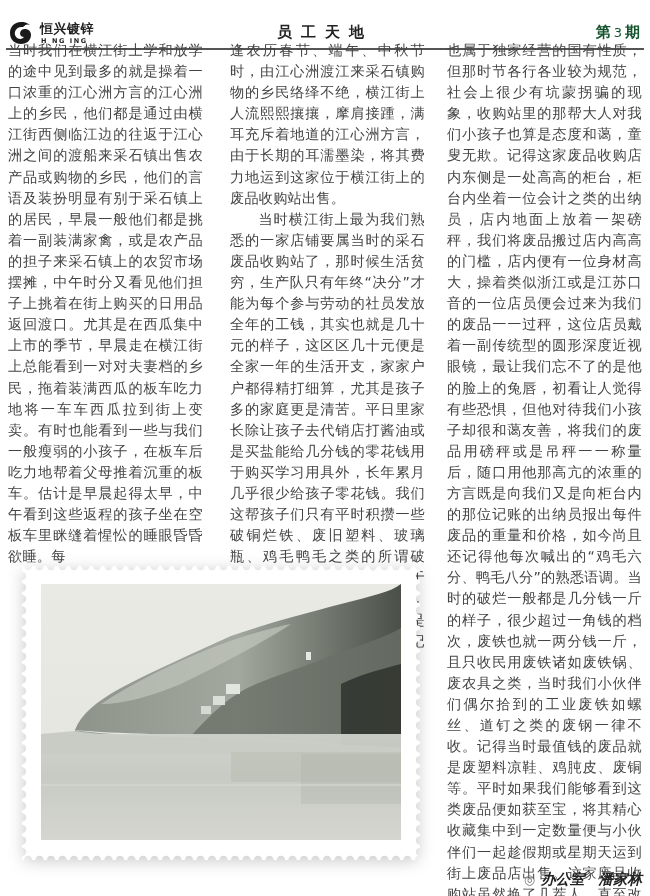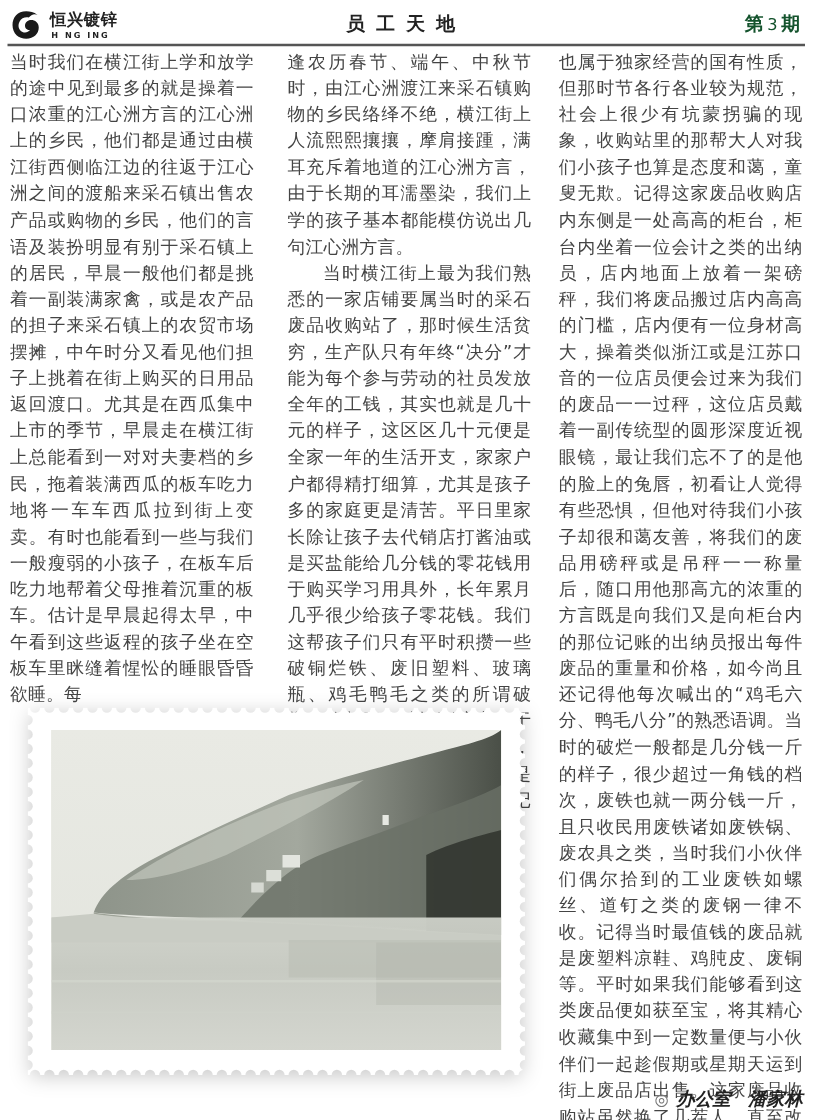--- a/index.html
+++ b/index.html
@@ -1,20 +1,20 @@
 <!DOCTYPE html>
 <html><head>
 <meta charset="utf-8">
 <style>
   html, body { margin: 0; padding: 0; }
   body {
     width: 650px; height: 896px; background: #ffffff; position: relative; overflow: hidden;
     font-family: "DejaVu Sans", "Liberation Sans", sans-serif; color: #3a3a3a;
   }
-  .header { position: absolute; left: 0; top: 3px; width: 650px; height: 34px; }
+  .header { position: absolute; left: 0; top: 16px; width: 650px; height: 34px; }
   .header-rule { position: absolute; left: 6px; top: 32px; width: 638px; height: 2px; background: #555; }
   .logo { position: absolute; left: 8px; top: 3px; width: 90px; height: 28px; }
   .logo-mark { position: absolute; left: 0; top: 1px; width: 26px; height: 26px; }
   .logo-cn { position: absolute; left: 32px; top: 1px; font-size: 13px; font-weight: bold; color: #222; letter-spacing: 0.5px; white-space: nowrap; }
   .logo-en { position: absolute; left: 33px; top: 18px; font-size: 6.5px; font-weight: bold; color: #222; letter-spacing: 1.6px; white-space: nowrap; font-family: "DejaVu Sans", sans-serif; text-align: right; }
   .section-title { position: absolute; left: 0; width: 650px; top: 7px; text-align: center; font-size: 15px; font-weight: bold; letter-spacing: 9px; color: #222; font-family: "DejaVu Serif", serif; }
   .issue { position: absolute; right: 10px; top: 7px; font-size: 15px; font-weight: bold; color: #14532d; font-family: "DejaVu Serif", serif; white-space: nowrap; }
   .issue .num { font-weight: normal; font-family: "DejaVu Sans", sans-serif; margin: 0 3px; font-size: 13px; }
 
   .col { position: absolute; font-size: 14.2px; line-height: 21.1px; color: #444; text-align: justify; letter-spacing: 0.2px; }
@@ -49,21 +49,21 @@
     <span>第</span><span class="num">3</span><span>期</span>
   </div>
   <div class="header-rule"></div>
 </div>
 
 <div class="col col1">
   <p>当时我们在横江街上学和放学的途中见到最多的就是操着一口浓重的江心洲方言的江心洲上的乡民，他们都是通过由横江街西侧临江边的往返于江心洲之间的渡船来采石镇出售农产品或购物的乡民，他们的言语及装扮明显有别于采石镇上的居民，早晨一般他们都是挑着一副装满家禽，或是农产品的担子来采石镇上的农贸市场摆摊，中午时分又看见他们担子上挑着在街上购买的日用品返回渡口。尤其是在西瓜集中上市的季节，早晨走在横江街上总能看到一对对夫妻档的乡民，拖着装满西瓜的板车吃力地将一车车西瓜拉到街上变卖。有时也能看到一些与我们一般瘦弱的小孩子，在板车后吃力地帮着父母推着沉重的板车。估计是早晨起得太早，中午看到这些返程的孩子坐在空板车里眯缝着惺忪的睡眼昏昏欲睡。每</p>
 </div>
 
 <div class="col col2">
-  <p>逢农历春节、端午、中秋节时，由江心洲渡江来采石镇购物的乡民络绎不绝，横江街上人流熙熙攘攘，摩肩接踵，满耳充斥着地道的江心洲方言，由于长期的耳濡墨染，我们上学的孩子基本都能模仿说出几句江心洲方言。</p>
+  <p>逢农历春节、端午、中秋节时，由江心洲渡江来采石镇购物的乡民络绎不绝，横江街上人流熙熙攘攘，摩肩接踵，满耳充斥着地道的江心洲方言，由于长期的耳濡墨染，将其费力地运到这家位于横江街上的废品收购站出售。</p>
   <p class="indent">当时横江街上最为我们熟悉的一家店铺要属当时的采石废品收购站了，那时候生活贫穷，生产队只有年终“决分”才能为每个参与劳动的社员发放全年的工钱，其实也就是几十元的样子，这区区几十元便是全家一年的生活开支，家家户户都得精打细算，尤其是孩子多的家庭更是清苦。平日里家长除让孩子去代销店打酱油或是买盐能给几分钱的零花钱用于购买学习用具外，长年累月几乎很少给孩子零花钱。我们这帮孩子们只有平时积攒一些破铜烂铁、废旧塑料、玻璃瓶、鸡毛鸭毛之类的所谓破烂，将其费力地运到这家位于横江街上的废品收购站出售，为想卖个好价钱，进店后总是叔叔长叔叔短地叫个不停，记得当时这家废品收购站</p>
 </div>
 
 <div class="col col3">
   <p>也属于独家经营的国有性质，但那时节各行各业较为规范，社会上很少有坑蒙拐骗的现象，收购站里的那帮大人对我们小孩子也算是态度和蔼，童叟无欺。记得这家废品收购店内东侧是一处高高的柜台，柜台内坐着一位会计之类的出纳员，店内地面上放着一架磅秤，我们将废品搬过店内高高的门槛，店内便有一位身材高大，操着类似浙江或是江苏口音的一位店员便会过来为我们的废品一一过秤，这位店员戴着一副传统型的圆形深度近视眼镜，最让我们忘不了的是他的脸上的兔唇，初看让人觉得有些恐惧，但他对待我们小孩子却很和蔼友善，将我们的废品用磅秤或是吊秤一一称量后，随口用他那高亢的浓重的方言既是向我们又是向柜台内的那位记账的出纳员报出每件废品的重量和价格，如今尚且还记得他每次喊出的“鸡毛六分、鸭毛八分”的熟悉语调。当时的破烂一般都是几分钱一斤的样子，很少超过一角钱的档次，废铁也就一两分钱一斤，且只收民用废铁诸如废铁锅、废农具之类，当时我们小伙伴们偶尔拾到的工业废铁如螺丝、道钉之类的废钢一律不收。记得当时最值钱的废品就是废塑料凉鞋、鸡肫皮、废铜等。平时如果我们能够看到这类废品便如获至宝，将其精心收藏集中到一定数量便与小伙伴们一起趁假期或星期天运到街上废品店出售。这家废品收购站虽然换了几茬人，直至改革开放后，一直经营到2000年后方才在众多私营废品收购站的竞争挤压下关门歇业。这家保存了我们童年美好记忆，承载着我们童年希望和快乐的废品收购站的老房子，最终在四、五年前采石镇改造期间被拆除殆尽。保存了我们记忆的采石横江街从此永远地从人们的视野中消失。</p>
 </div>
 
 <div class="photo-wrap">
   <svg class="stamp" viewBox="0 0 398 294">
     <defs>

